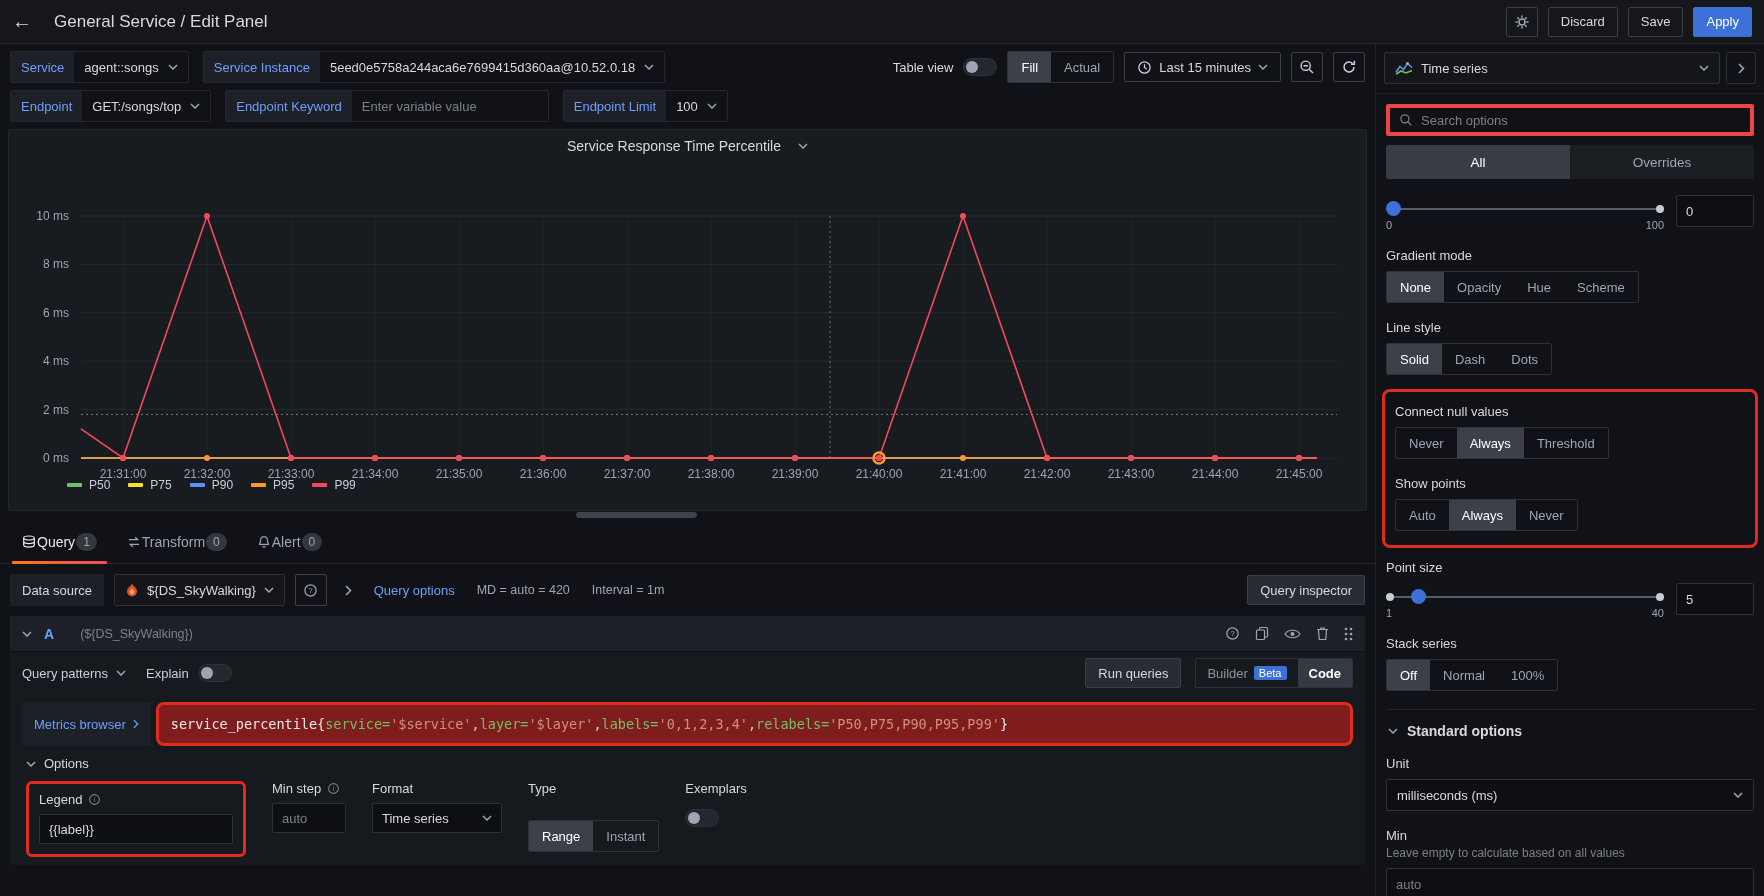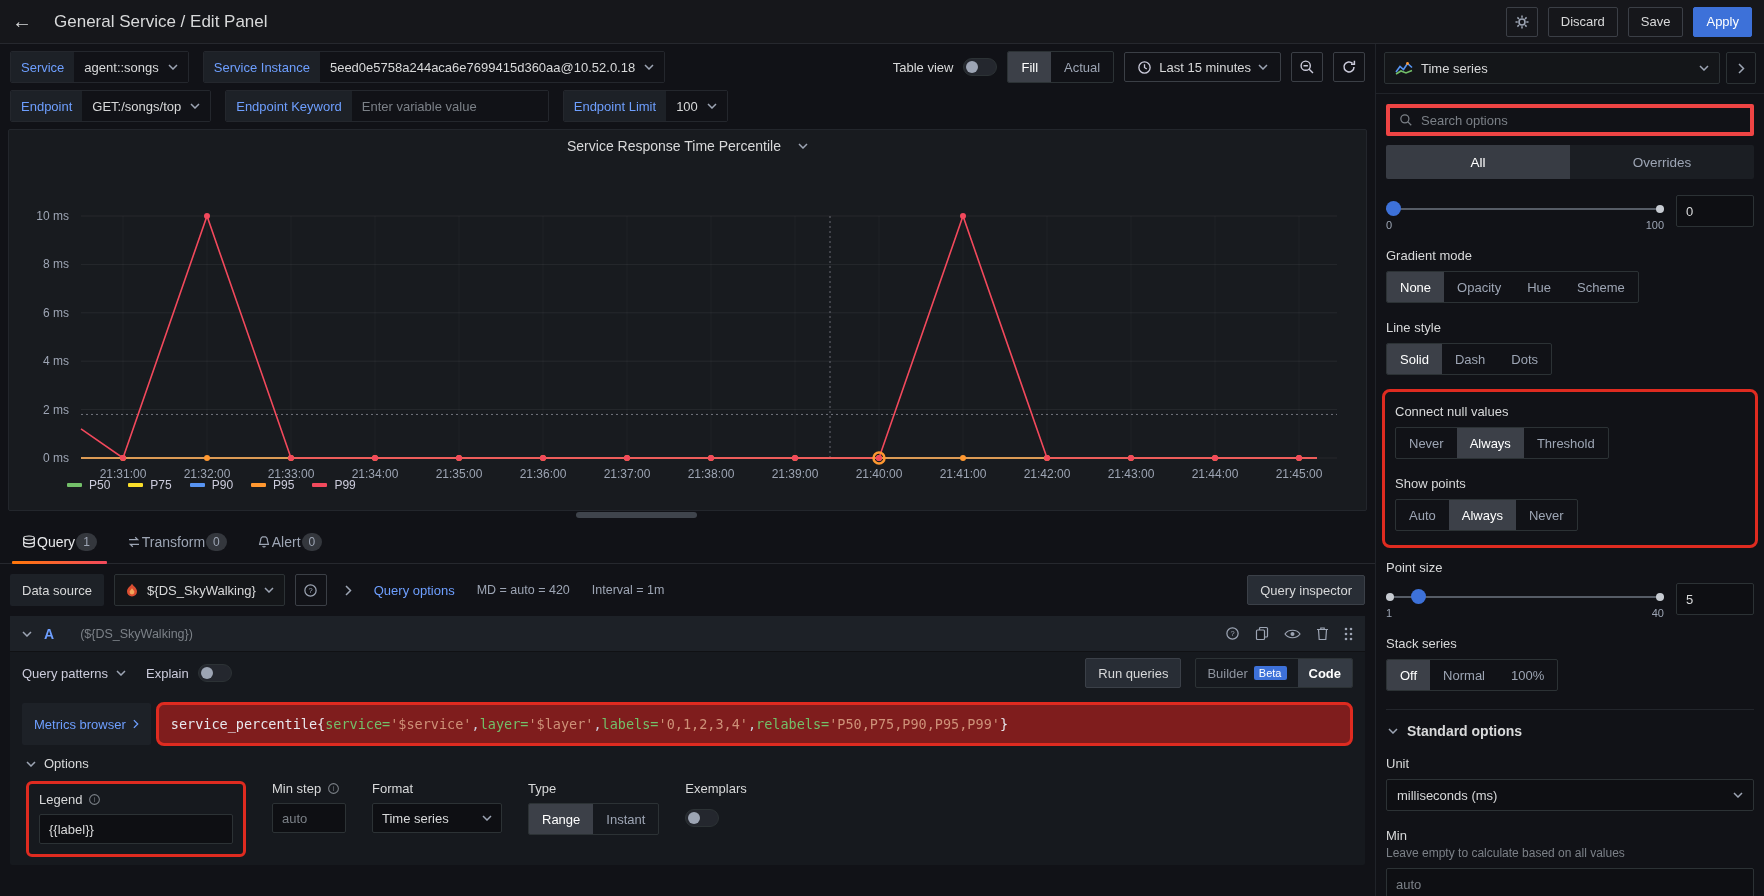--- a/index.html
+++ b/index.html
@@ -500,21 +500,21 @@
               <span>Time series</span>
               <svg class="chev ml-auto" width="10" height="6" viewBox="0 0 10 6">
                   <path d="M1 1l4 4 4-4" fill="none" stroke="#9da5b4" stroke-width="1.5"></path>
                 </svg>
             </div>
           </div>
           <div class="field">
             <div class="field-label">
                 <span>Type</span>
               </div>
-            <span class="radio-group ctl" style="display:inline-flex;margin-top:7px">
+            <span class="radio-group ctl" style="display:inline-flex;margin-top:24px">
               <span class="radio-opt active">Range</span>
               <span class="radio-opt">Instant</span>
             </span>
           </div>
           <div class="field">
             <div class="field-label">
                 <span>Exemplars</span>
               </div>
             <span class="tgl" style="display:inline-block;margin-top:13px"></span>
           </div>

